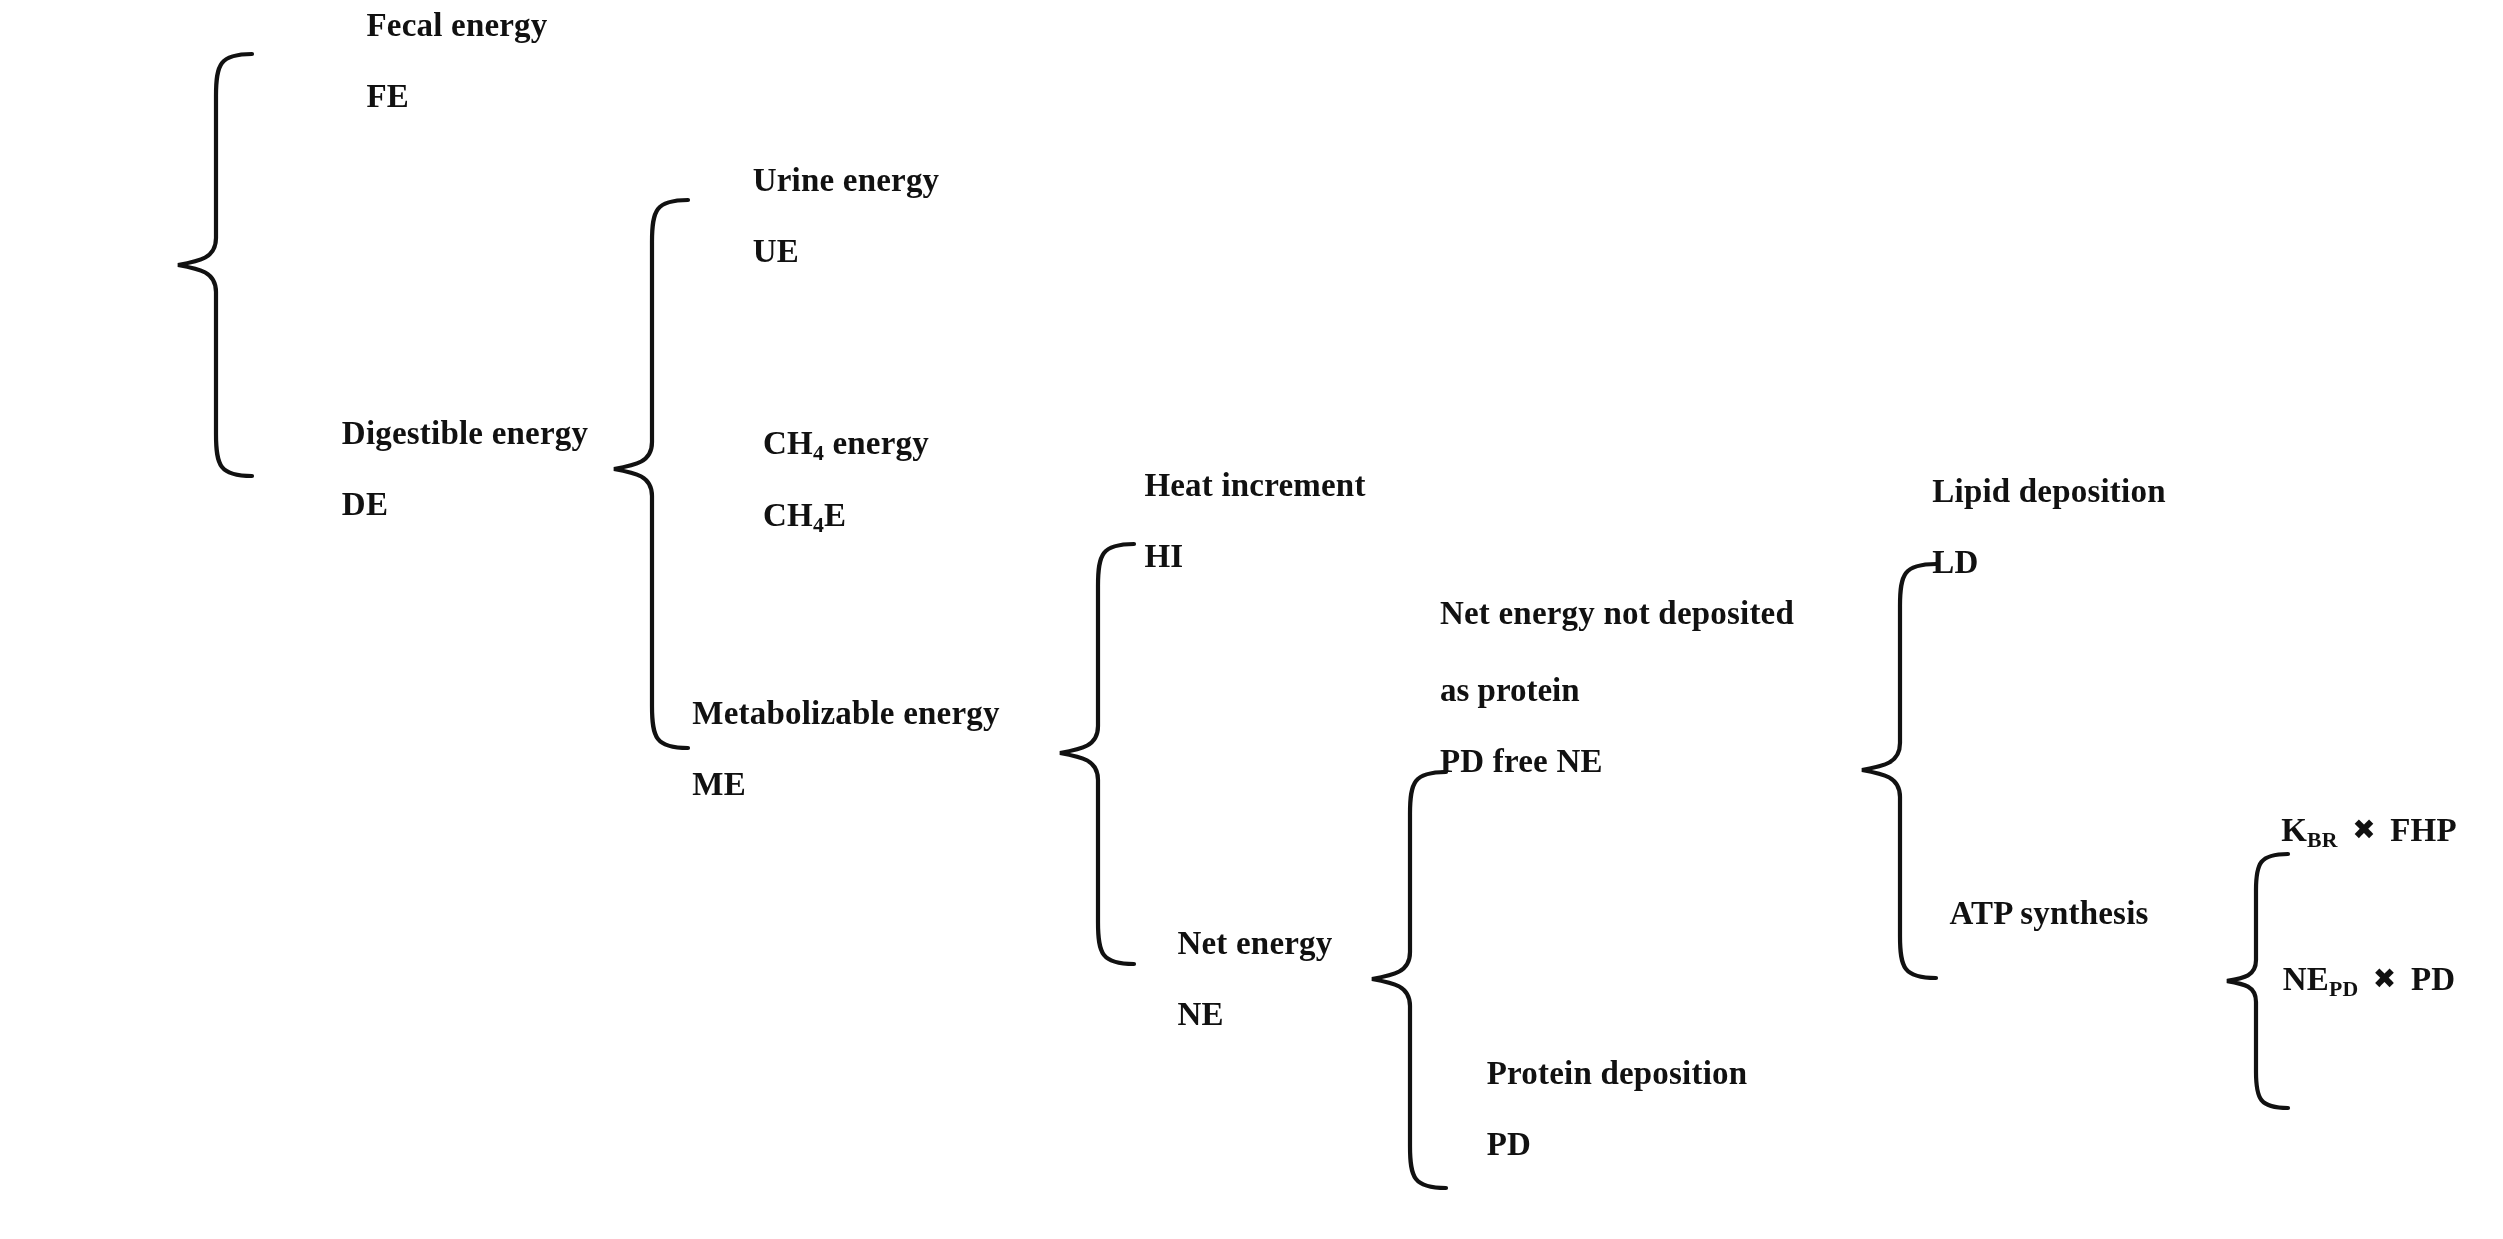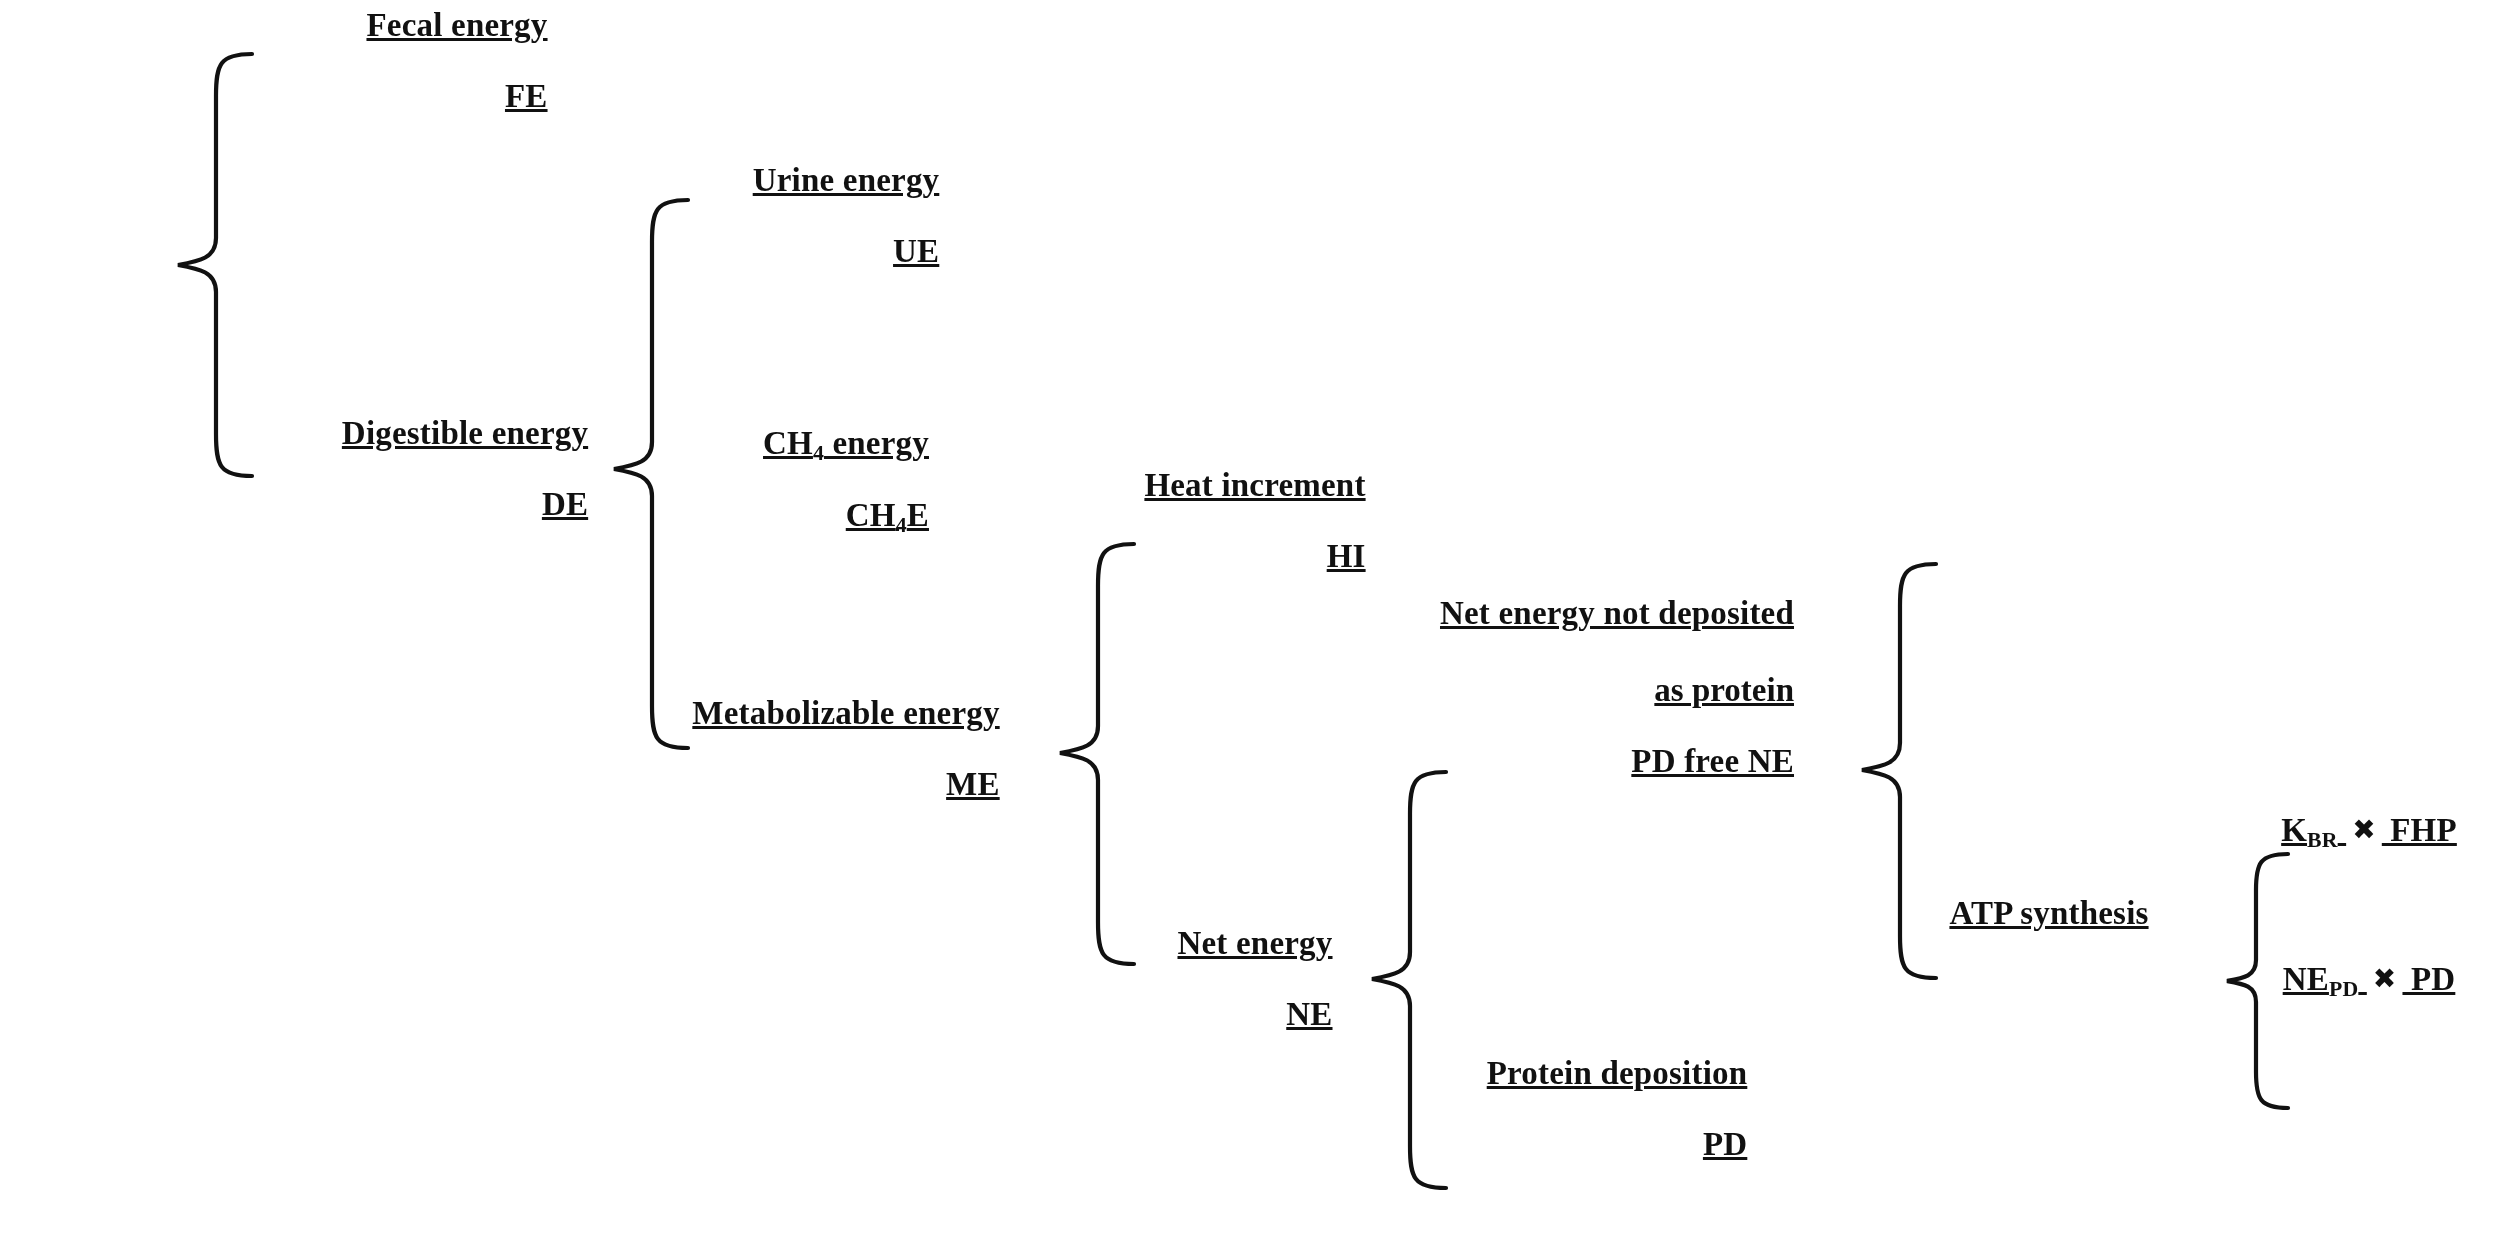--- a/index.html
+++ b/index.html
@@ -11,27 +11,26 @@
   #canvas {
     position: relative;
     width: 2503px;
     height: 1239px;
     background: #ffffff;
     overflow: hidden;
     font-family: "Liberation Serif", "DejaVu Serif", serif;
   }
   .node {
     position: absolute;
-    text-align: right;
+    text-align: left;
     color: #111111;
     font-weight: bold;
     line-height: 1.55;
     white-space: nowrap;
     transform: translateX(-50%);
-    text-decoration: underline;
   }
   .node .ttl {
     display: block;
     font-size: 33px;
     letter-spacing: 0.2px;
   }
   .node .abb {
     display: block;
     font-size: 33px;
     letter-spacing: 0.2px;
@@ -144,20 +143,24 @@
     <span class="ttl">Net energy not deposited</span>
     <span class="ttl2">as protein</span>
     <span class="abb">PD free NE</span>
   </div>
 
   <div class="node" style="left:1617px; top:1048px;">
     <span class="ttl">Protein deposition</span>
     <span class="abb">PD</span>
   </div>
 
+  <div class="node" style="left:2049px; top:466px;">
+    <span class="ttl">Lipid deposition</span>
+    <span class="abb">LD</span>
+  </div>
 
   <div class="node" style="left:2049px; top:888px;">
     <span class="ttl">ATP synthesis</span>
   </div>
 
   <div class="node" style="left:2369px; top:805px;">
     <span class="ttl">K<sub>BR</sub> <span class="times">✖</span> FHP</span>
   </div>
 
   <div class="node" style="left:2369px; top:954px;">

